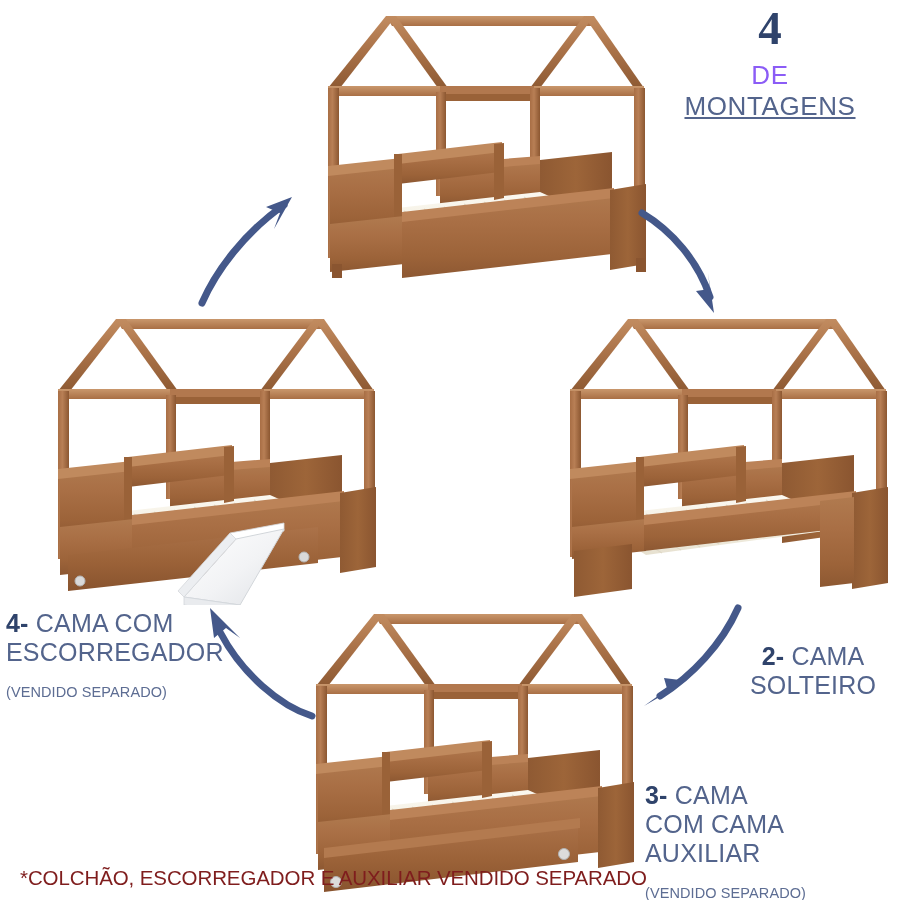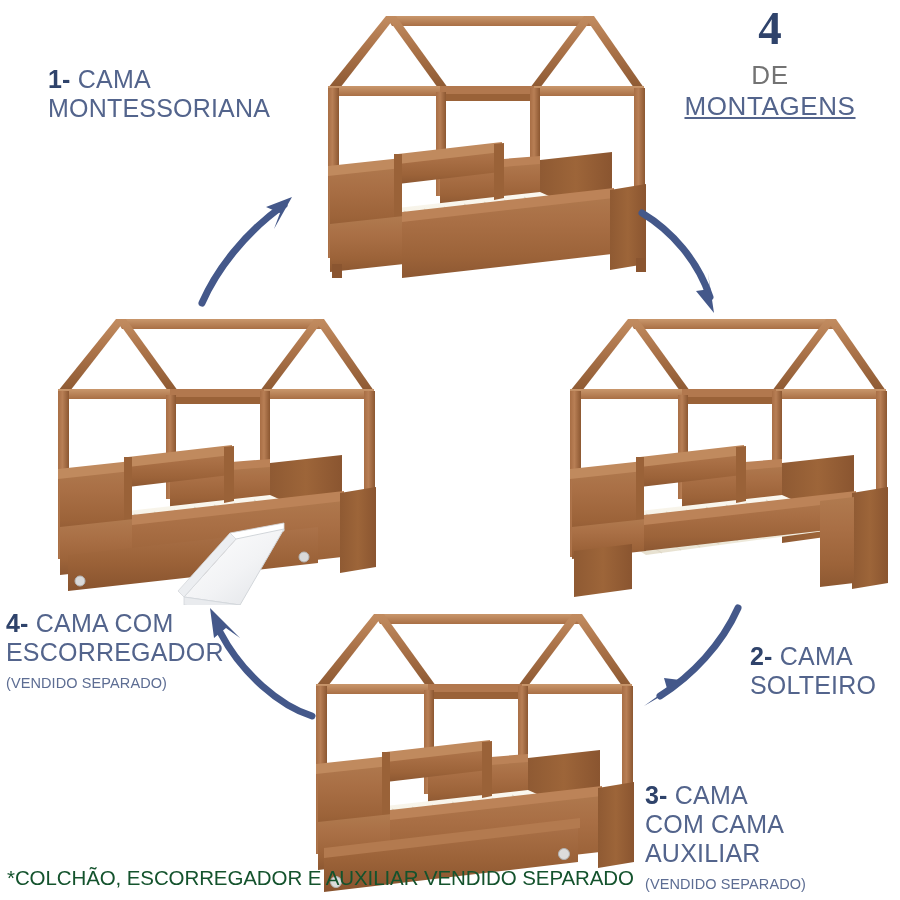--- a/index.html
+++ b/index.html
@@ -32,25 +32,25 @@
   }
   .label .body {
     color: #53648c;
     font-weight: normal;
   }
   .label .sub {
     display: block;
     font-size: 14.5px;
     color: #5d6d93;
     letter-spacing: 0.1px;
-    margin-top: 8px;
+    margin-top: 17px;
   }
 
   #label-1 { left: 48px;  top: 36px;  font-size: 25px; }
-  #label-2 { left: 750px; top: 613px; font-size: 25px; text-align: left; }
+  #label-2 { left: 750px; top: 613px; font-size: 25px; text-align: center; }
   #label-3 { left: 645px; top: 752px; font-size: 25px; }
   #label-4 { left: 6px;   top: 580px; font-size: 25px; }
 
   
   #headline {
     position: absolute;
     left: 640px;
     top: 6px;
     width: 260px;
     text-align: center;
@@ -71,43 +71,43 @@
     font-size: 53px;
     line-height: 1.0;
     letter-spacing: 0.5px;
     margin-top: 2px;
   }
   #headline .h-de {
     display: block;
     font-family: "Liberation Sans", sans-serif;
     font-weight: normal;
     font-size: 26px;
-    color: #737373;
+    color: #8b5cf6;
     line-height: 1.25;
     margin-top: 8px;
     letter-spacing: 0.6px;
   }
   #headline .h-mont {
     display: block;
     font-family: "Liberation Sans", sans-serif;
     font-weight: normal;
     font-size: 26px;
     color: #53648c;
     line-height: 1.18;
     letter-spacing: 0.6px;
     text-decoration: underline;
   }
 
   
   #footer-note {
     position: absolute;
-    left: 7px;
+    left: 20px;
     top: 866px;
     font-size: 20.5px;
-    color: #14532d;
+    color: #7f1d1d;
     letter-spacing: -0.1px;
     white-space: nowrap;
   }
 
   
   .bed {
     position: absolute;
   }
   #bed-1 { left: 272px; top: 2px;   width: 390px; height: 300px; }
   #bed-4 { left: 8px;   top: 305px; width: 390px; height: 300px; }
@@ -421,24 +421,20 @@
     <path d="M116,118 C84,108 46,76 24,34" stroke="#44588a" stroke-width="7" fill="none" stroke-linecap="round"></path>
     <path d="M14,10 L18,40 L30,30 L44,40 Z" fill="#44588a"></path>
   </svg>
 
   <div id="headline">
     <span class="h-num">4</span>
     <span class="h-de">DE</span>
     <span class="h-mont">MONTAGENS</span>
   </div>
 
-  <div class="label" id="label-1">
-    <span class="num">1-</span><span class="body"> CAMA
-MONTESSORIANA</span>
-  </div>
 
   <div class="label" id="label-2">
     <span class="num">2-</span><span class="body"> CAMA
 SOLTEIRO</span>
   </div>
 
   <div class="label" id="label-3">
     <span class="num">3-</span><span class="body"> CAMA
 COM CAMA
 AUXILIAR</span>

